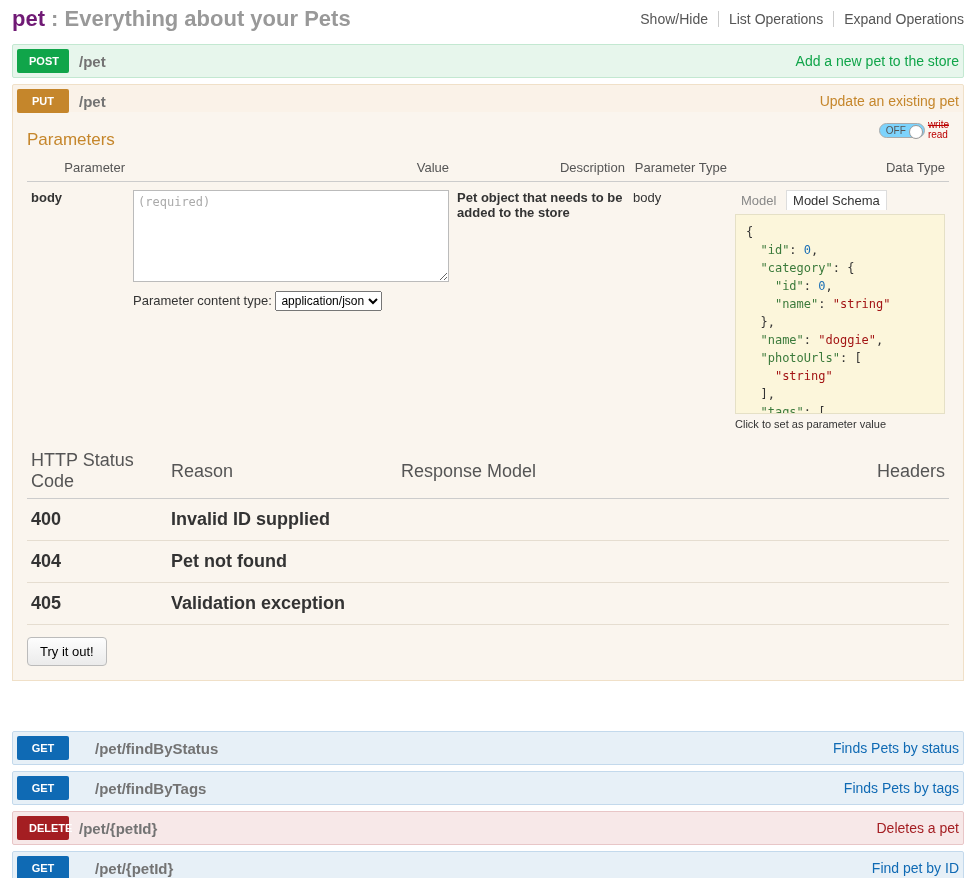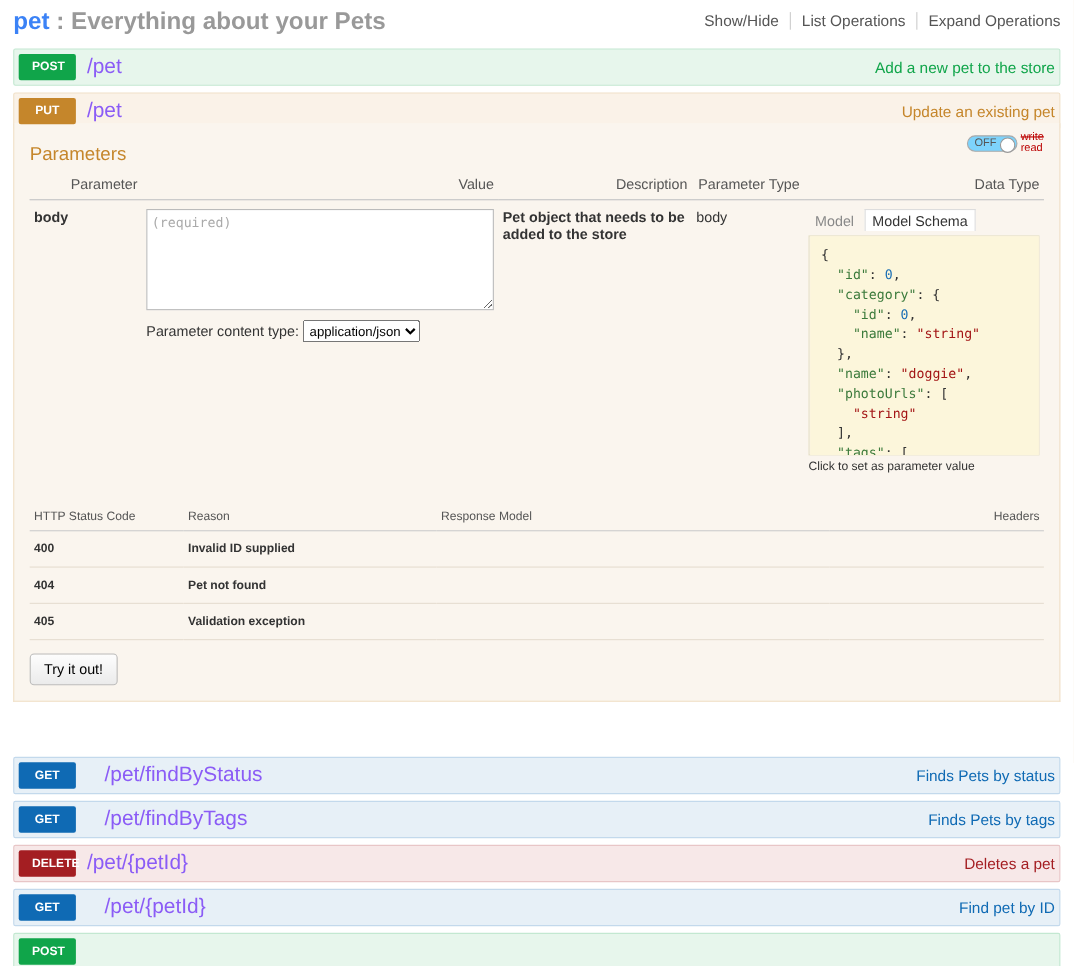--- a/index.html
+++ b/index.html
@@ -17,21 +17,21 @@
     align-items: center;
     justify-content: space-between;
     padding: 6px 0 6px 0;
     border-bottom: none;
   }
   .resource-title {
     font-size: 22px;
     font-weight: bold;
     color: #999;
   }
-  .resource-title .name { color: #3b82f6; }
+  .resource-title .name { color: #701a75; }
   .resource-ops {
     display: flex;
     align-items: center;
     gap: 0;
     font-size: 14px;
     color: #555;
   }
   .resource-ops span {
     padding: 0 10px;
     border-right: 1px solid #ccc;
@@ -52,21 +52,21 @@
     width: 52px;
     text-align: center;
     color: #fff;
     font-size: 11px;
     font-weight: bold;
     padding: 6px 12px;
     border-radius: 2px;
     margin-right: 10px;
     text-transform: uppercase;
   }
-  .op-row .path { font-weight: normal; color: #8b5cf6; font-size: 19px; }
+  .op-row .path { font-weight: bold; color: #737373; font-size: 15px; }
   .op-row .summary { margin-left: auto; font-size: 14px; }
 
   .op-post { background: #e7f6ec; border-color: #c3e8d1; }
   .op-post .method { background: #10a54a; }
   .op-post .summary { color: #10a54a; }
 
   .op-put { background: #faf2e8; border-color: #f0e0c8; }
   .op-put .method { background: #c5862b; }
   .op-put .summary { color: #c5862b; }
 
@@ -201,22 +201,22 @@
   .schema-hint {
     font-size: 11px;
     color: #333;
     margin-top: 4px;
     cursor: pointer;
   }
 
   table.resp {
     width: 100%;
     border-collapse: collapse;
-    font-size: 11px;
-    margin-top: 20px;
+    font-size: 18px;
+    margin-top: 6px;
   }
   table.resp th {
     text-align: left;
     font-weight: normal;
     color: #555;
     border-bottom: 1px solid #ccc;
     padding: 6px 4px;
   }
   table.resp td {
     padding: 10px 4px;

